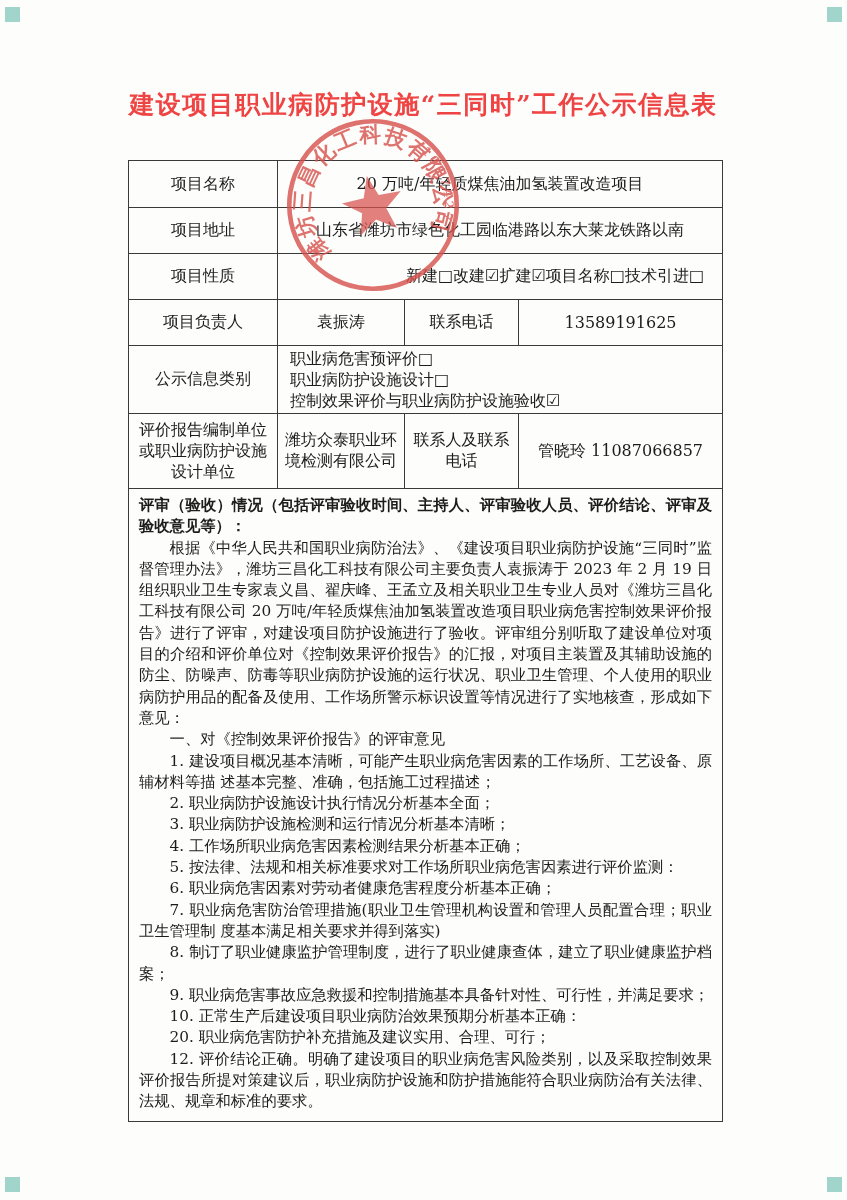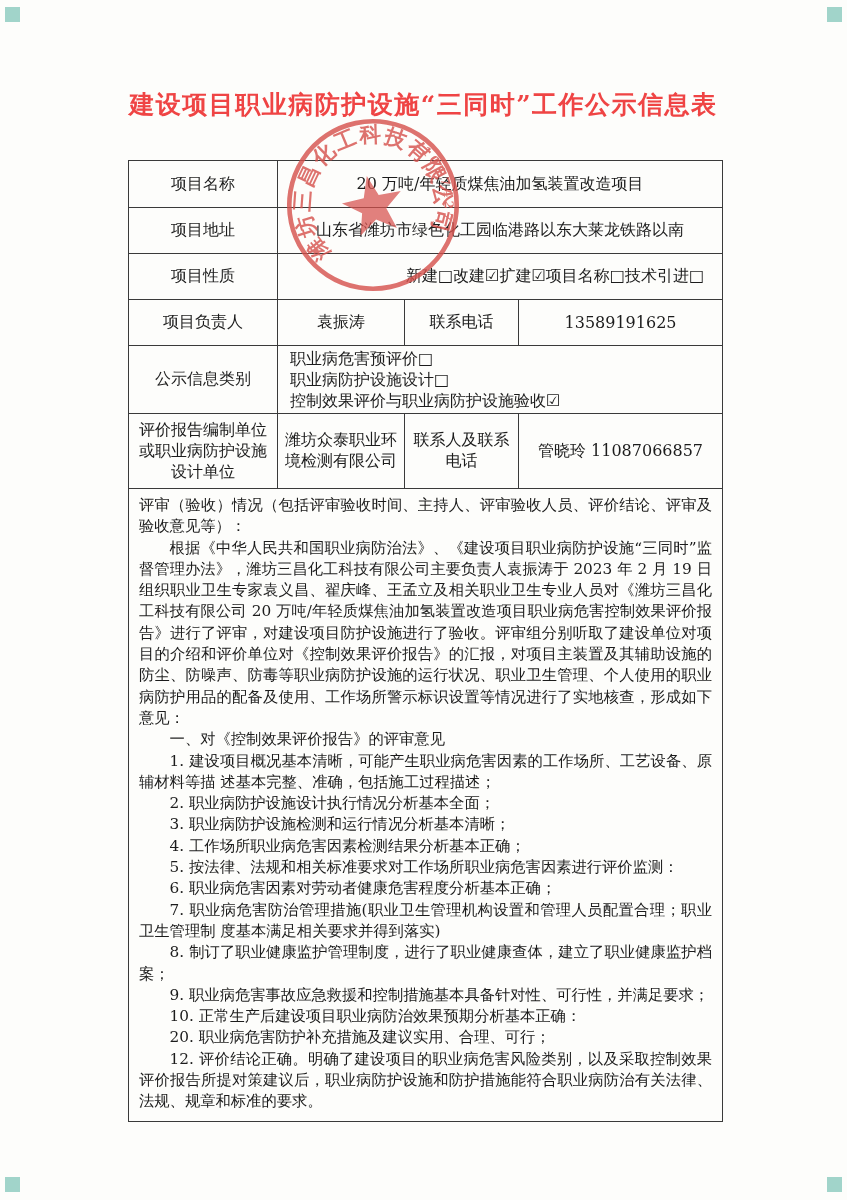--- a/index.html
+++ b/index.html
@@ -51,21 +51,21 @@
   .cat-list{padding-left:8px;line-height:21px;font-size:16px;}
   .cat-line{white-space:nowrap;}
 
   .review-cell{vertical-align:top !important;height:600px;}
   .review{
     padding:4px 6px 6px 6px;
     font-size:15.3px;line-height:21.3px;
     text-align:justify;
   }
   .review p{margin:0;}
-  .rv-heading{font-weight:normal;}
+  .rv-heading{font-weight:bold;}
   .indent{text-indent:2em;}
   .bold{font-weight:normal;}
 
   .stamp{
     position:absolute;left:280px;top:112px;
     width:186px;height:186px;
     transform:rotate(-12deg);
     opacity:0.8;
     pointer-events:none;
   }

